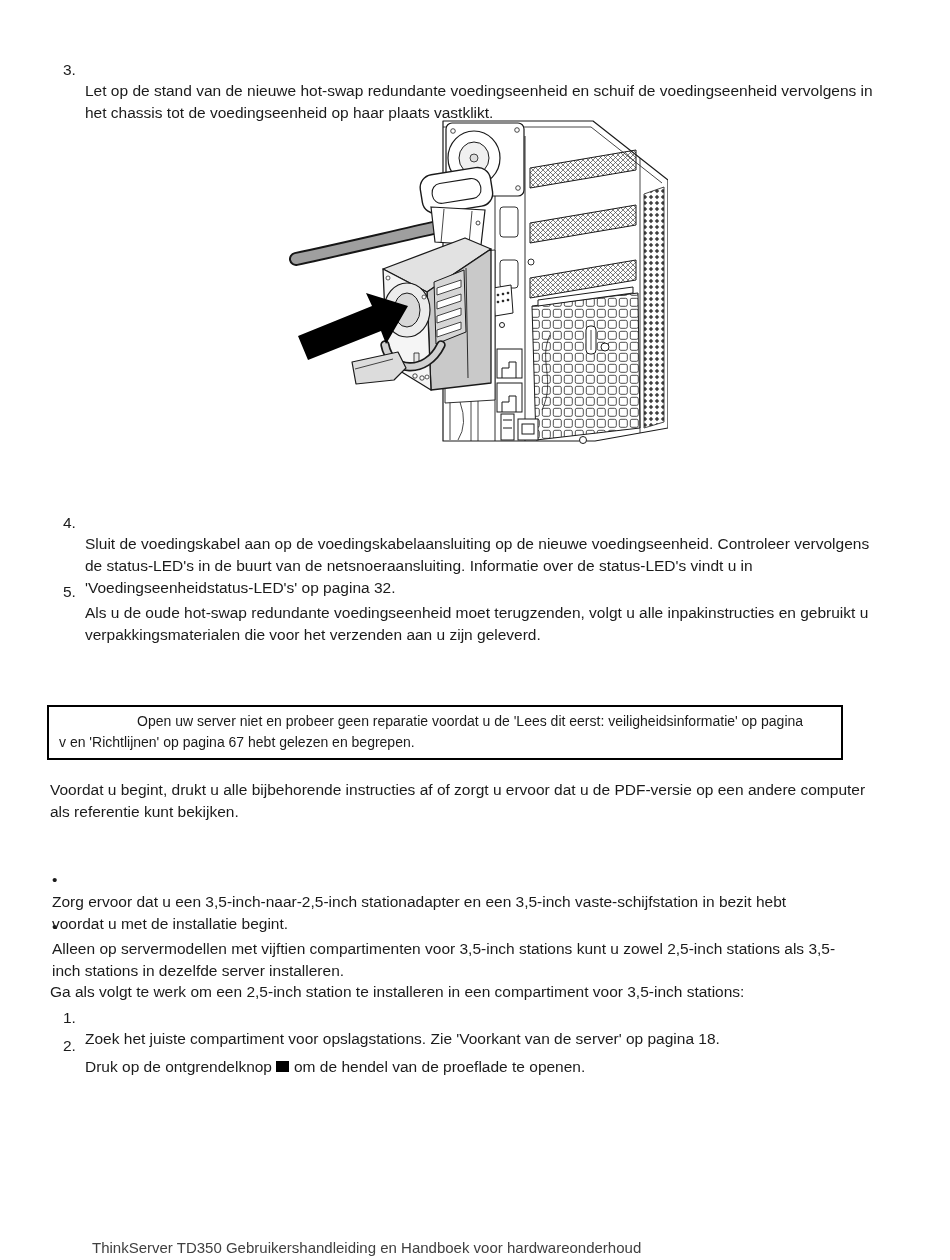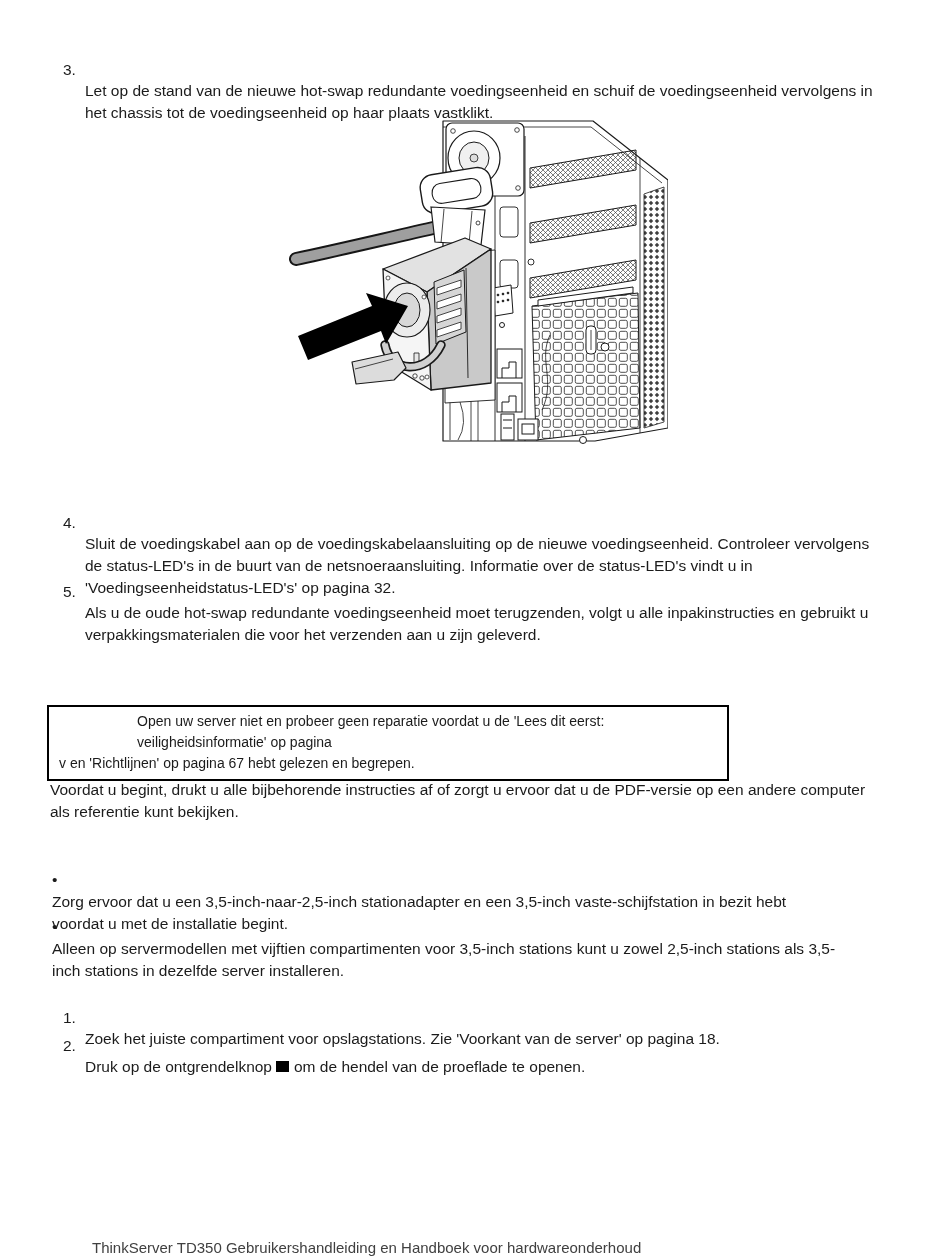--- a/index.html
+++ b/index.html
@@ -5,21 +5,21 @@
   html,body{margin:0;padding:0;background:#ffffff;}
   .page{
     position:relative;width:950px;height:1260px;background:#ffffff;
     font-family:"Liberation Sans","DejaVu Sans",sans-serif;color:#1b1b1b;overflow:hidden;
   }
   .list-item{position:absolute;display:flex;font-size:15.5px;line-height:22px;}
   .num{width:22px;flex:0 0 22px;}
   .li-text{width:800px;margin-top:21px;}
   .para{position:absolute;left:50px;width:836px;font-size:15.5px;line-height:22px;}
   .attention{
-    position:absolute;left:47px;top:705px;width:682px;box-sizing:border-box;
+    position:absolute;left:47px;top:705px;width:796px;box-sizing:border-box;
     border:2px solid #000;padding:4px 10px 5px 10px;font-size:14px;line-height:21px;
   }
   .attention .line1{display:block;padding-left:78px;}
   .attention .line2{display:block;}
   .bullet-item{position:absolute;left:52px;display:flex;font-size:15.5px;line-height:22px;flex-direction:column;}
   .bullet-marker{width:18px;flex:0 0 18px;}
   .bullet-marker::before{content:"•";}
   .bullet-text{width:788px;}
   .black-square{display:inline-block;width:13px;height:11px;background:#000;margin:0 5px 0 4px;}
   .footer{position:absolute;left:92px;top:1239px;font-size:15px;color:#404040;}
@@ -196,20 +196,21 @@
 
   <div class="bullet-item" style="top:869px;">
     <span class="bullet-marker"></span>
     <span class="bullet-text">Zorg ervoor dat u een 3,5-inch-naar-2,5-inch stationadapter en een 3,5-inch vaste-schijfstation in bezit hebt voordat u met de installatie begint.</span>
   </div>
   <div class="bullet-item" style="top:916px;">
     <span class="bullet-marker"></span>
     <span class="bullet-text">Alleen op servermodellen met vijftien compartimenten voor 3,5-inch stations kunt u zowel 2,5-inch stations als 3,5-inch stations in dezelfde server installeren.</span>
   </div>
 
+  <div class="para" style="top:981px;">Ga als volgt te werk om een 2,5-inch station te installeren in een compartiment voor 3,5-inch stations:</div>
 
   <div class="list-item" style="left:63px;top:1007px;">
     <span class="num">1.</span>
     <span class="li-text">Zoek het juiste compartiment voor opslagstations. Zie 'Voorkant van de server' op pagina 18.</span>
   </div>
 
   <div class="list-item" style="left:63px;top:1035px;">
     <span class="num">2.</span>
     <span class="li-text">
       <span>Druk op de ontgrendelknop</span><span class="black-square"></span><span>om de hendel van de proeflade te openen.</span>

